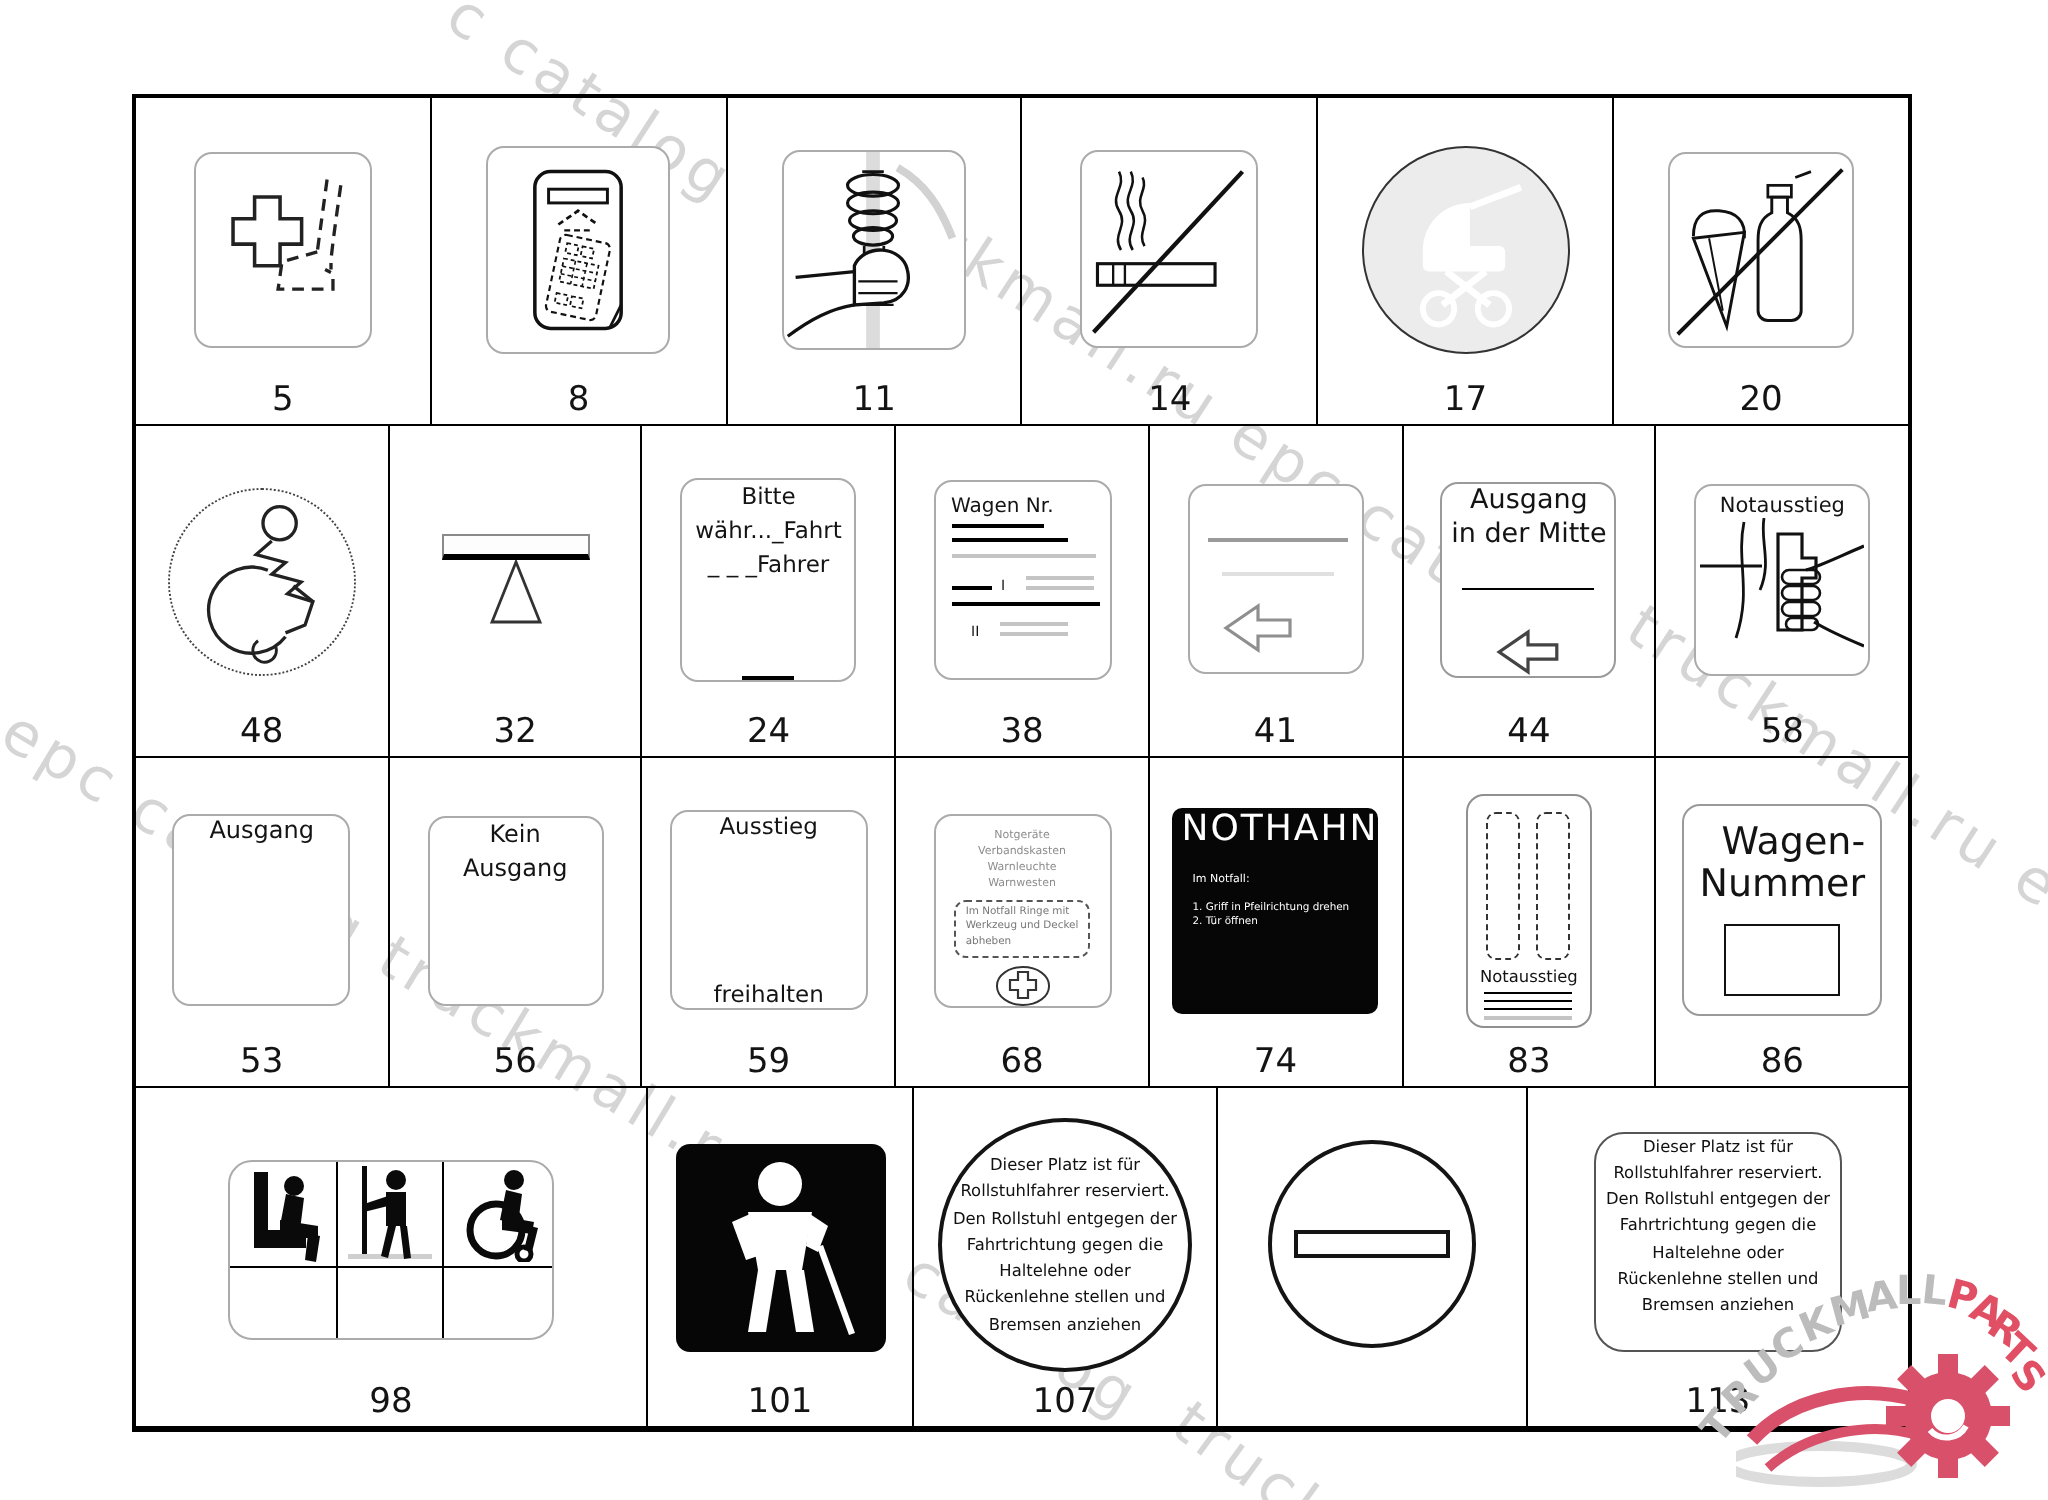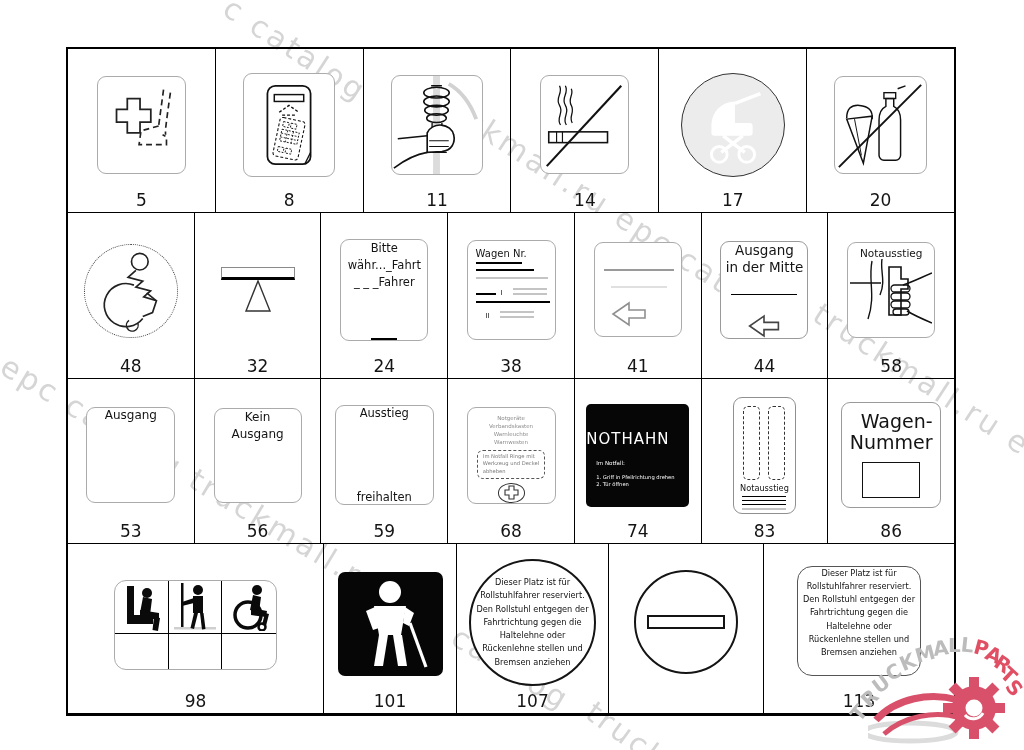--- a/index.html
+++ b/index.html
@@ -312,21 +312,21 @@
             <svg width="15" height="15" viewBox="0 0 15 15">
               <path d="M5 1 h5 v4 h4 v5 h-4 v4 h-5 v-4 h-4 v-5 h4 z" fill="none" stroke="#333" stroke-width="1.1"></path>
             </svg>
           </div>
         </div>
         <div class="num">68</div>
       </div>
 
       <div class="cell">
         <div class="sign s74" style="width:103px;height:103px;align-items:flex-start">
-          <div style="font-size:15px;letter-spacing:1px;width:100%;text-align:left;margin-top:26px">NOTHAHN</div>
+          <div style="font-size:18px;letter-spacing:1px;width:100%;text-align:right;">NOTHAHN</div>
           <div style="font-size:5.5px;margin:12px 0 0 10px">Im Notfall:</div>
           <div style="font-size:5.2px;margin:8px 0 0 10px">1. Griff in Pfeilrichtung drehen</div>
           <div style="font-size:5.2px;margin:1px 0 0 10px">2. Tür öffnen</div>
         </div>
         <div class="num">74</div>
       </div>
 
       <div class="cell">
         <div class="sign" style="width:63px;height:117px;padding-top:8px;border-color:#909090">
           <div style="display:flex;gap:8px">

